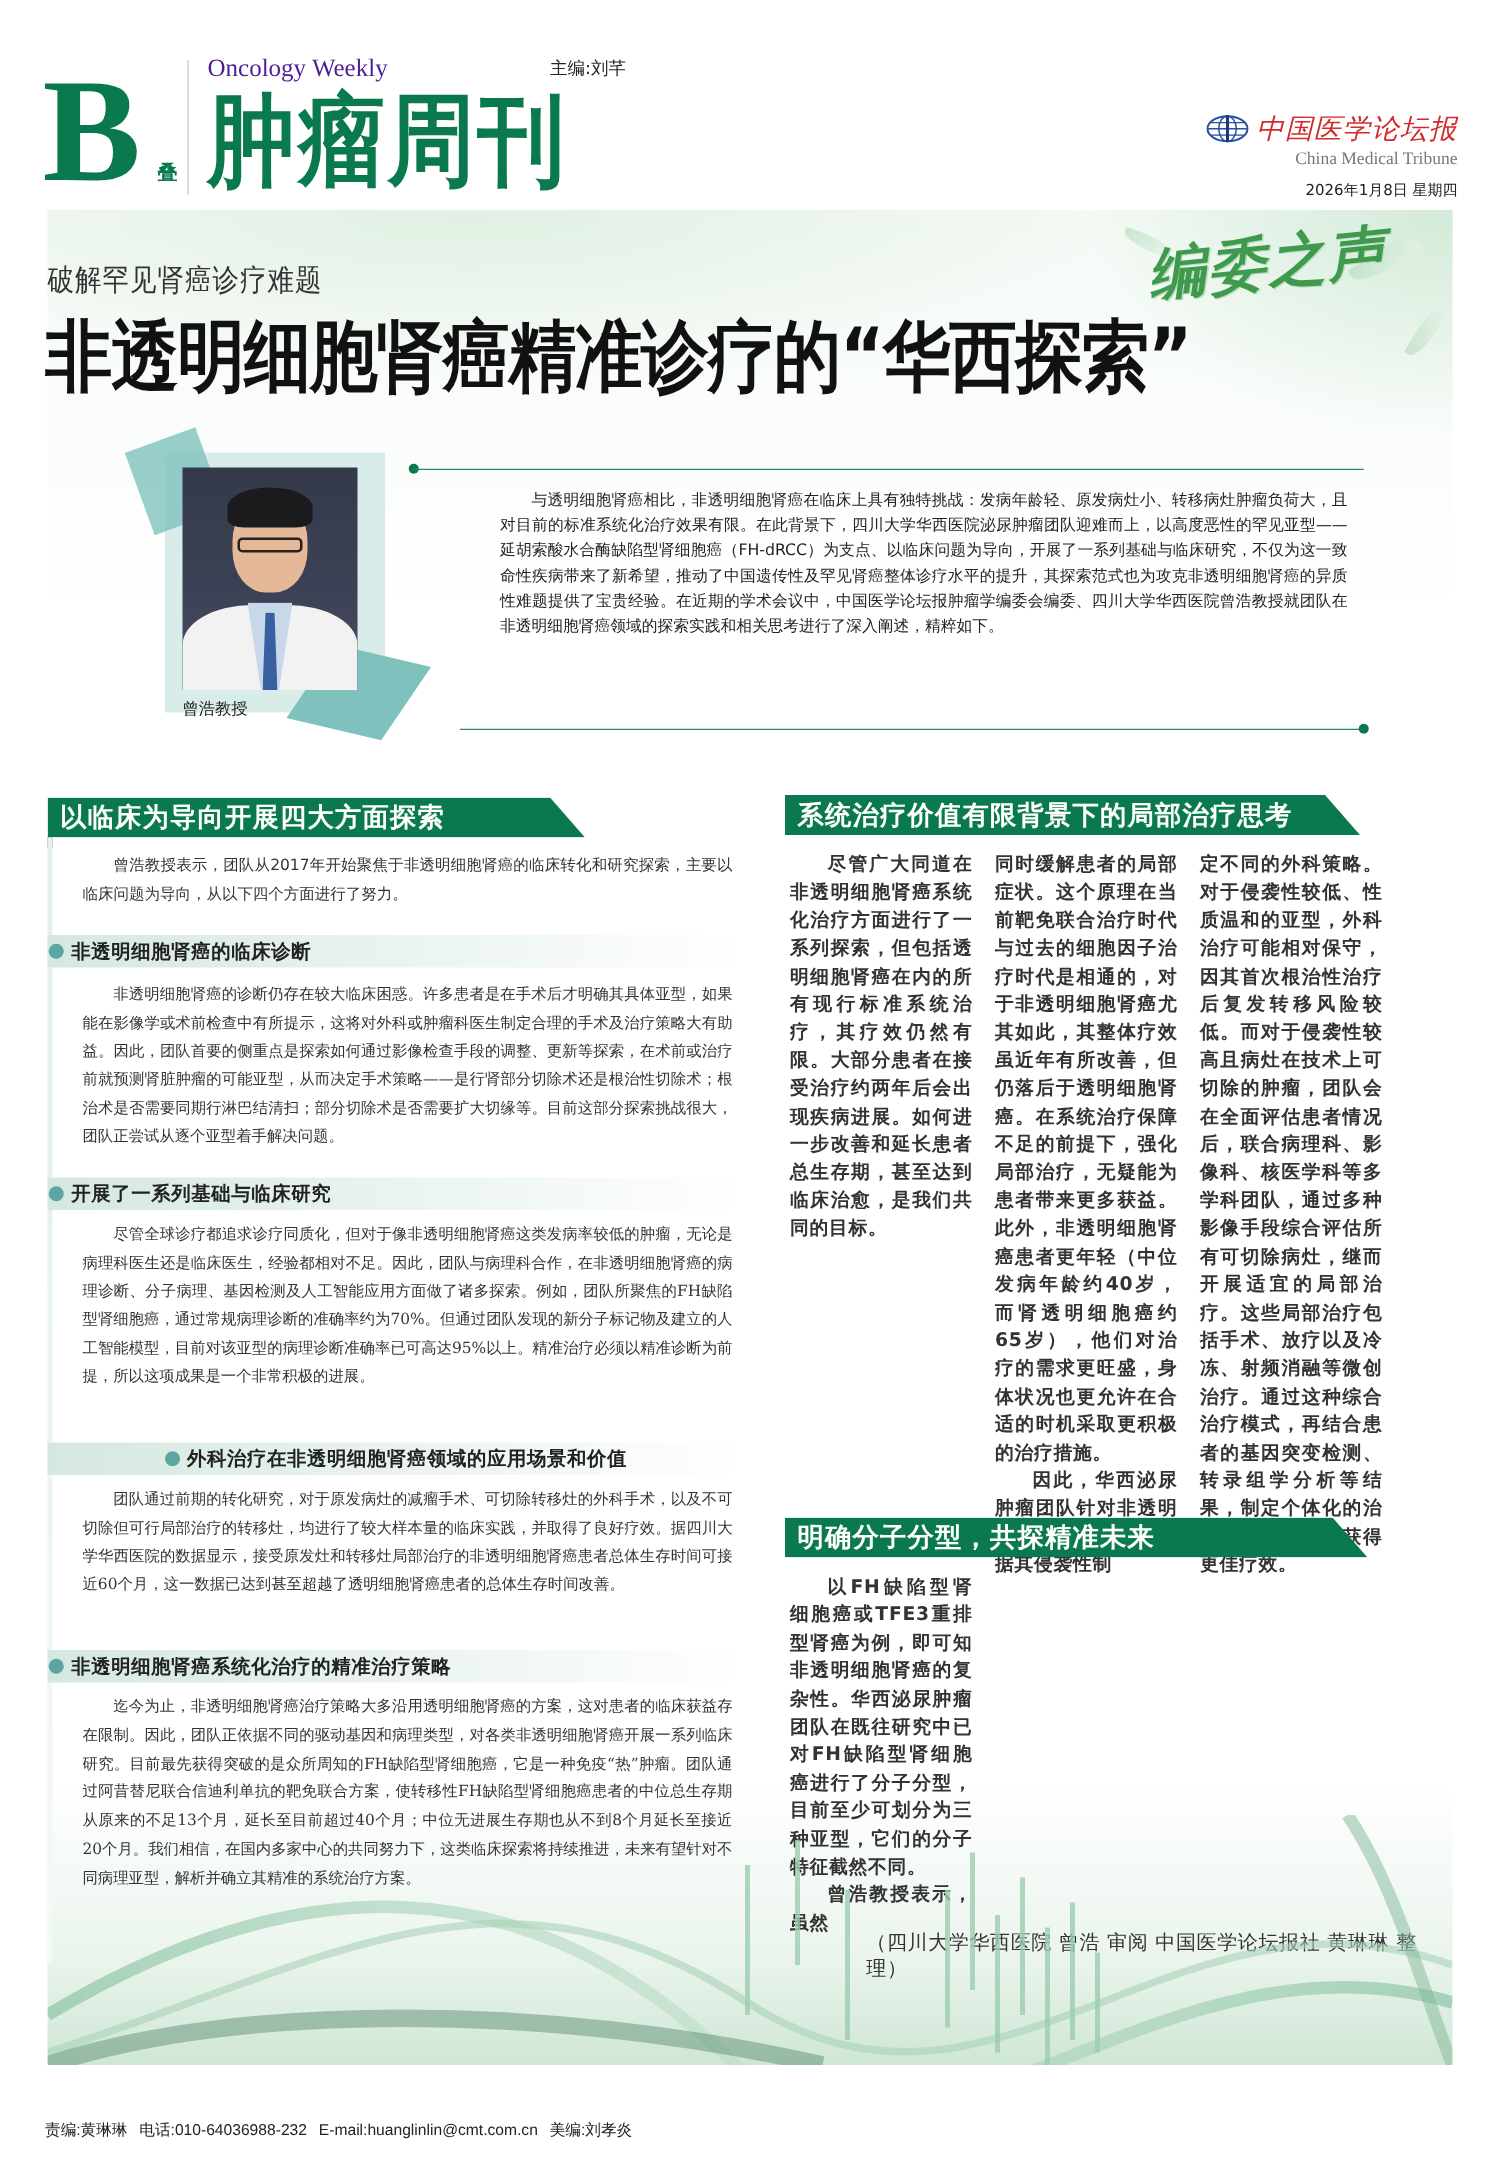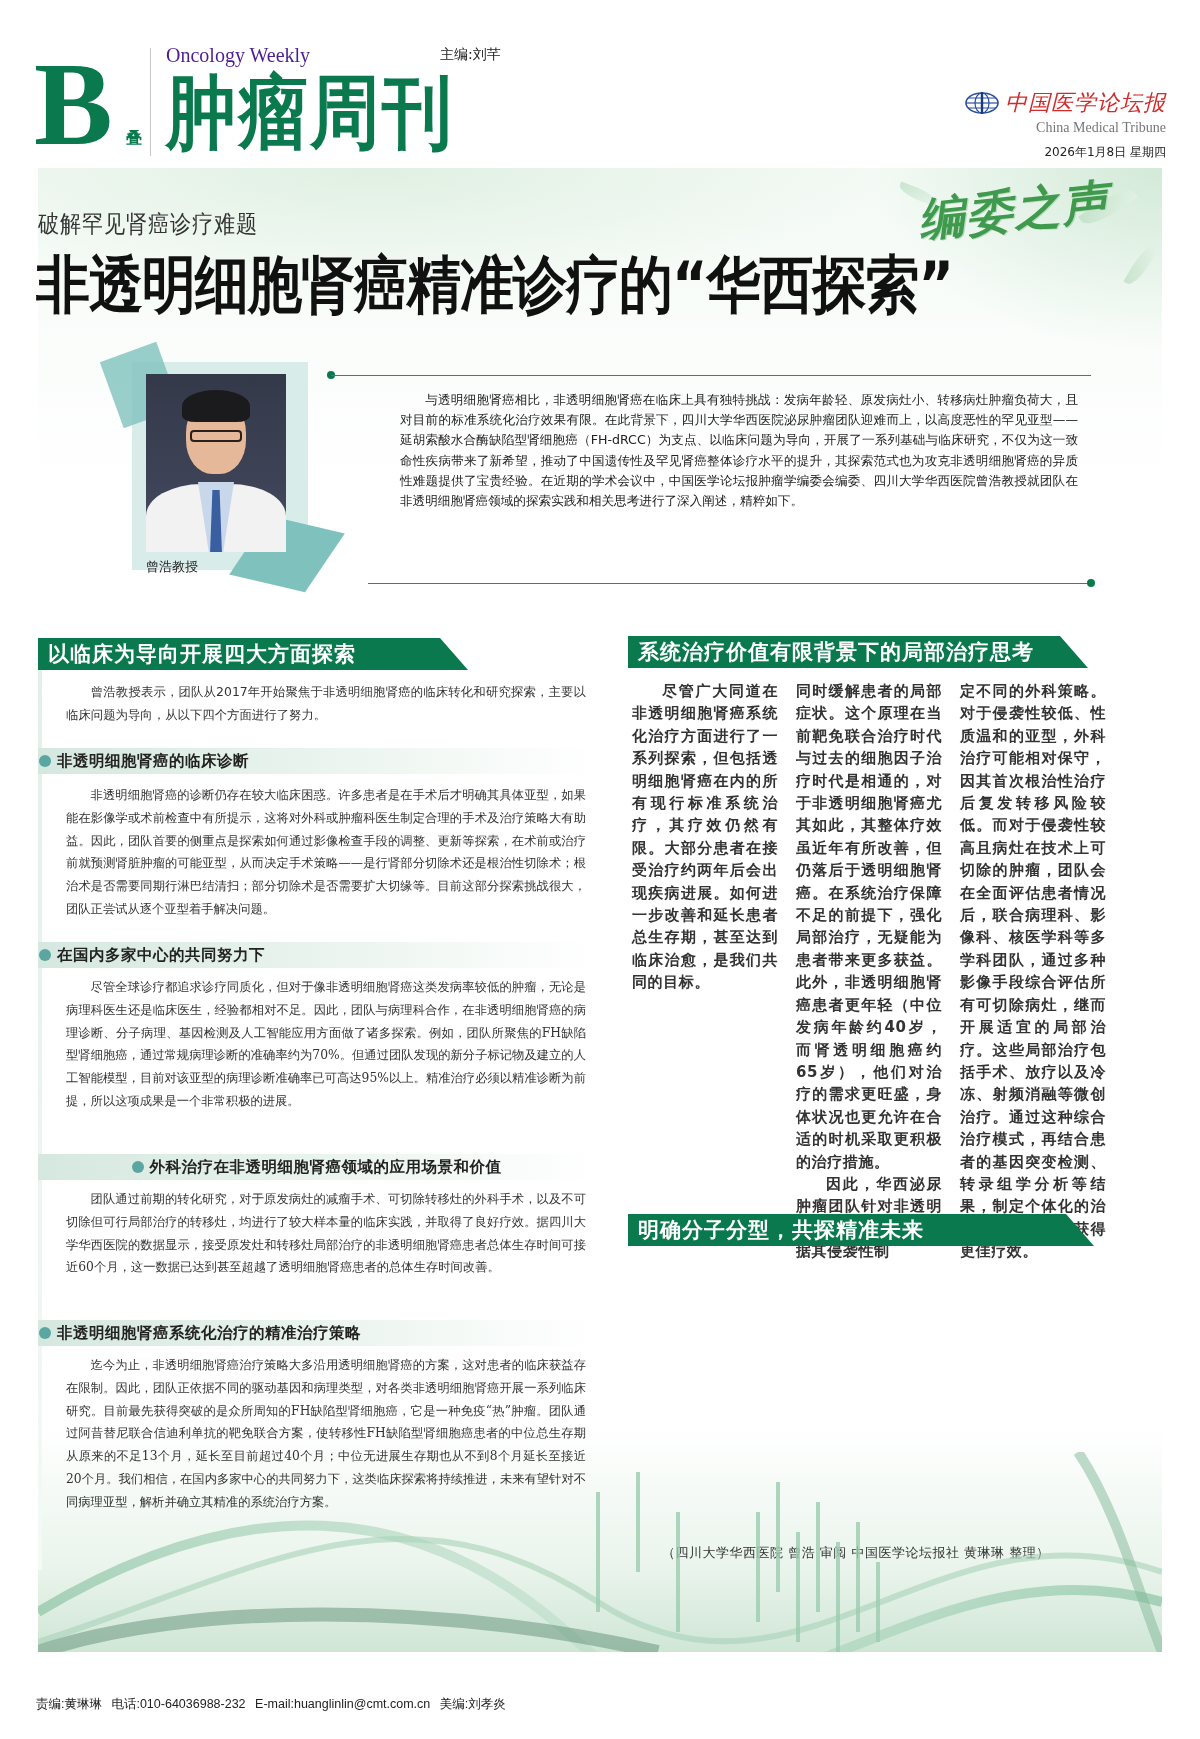--- a/index.html
+++ b/index.html
@@ -86,21 +86,21 @@
   .s4h { top: 650px; } .s4p { position: absolute; left: 28px; top: 684px; width: 520px; }
 
   
   .three-col { position: absolute; display: grid; grid-template-columns: 146px 146px 146px; column-gap: 18px; }
   .three-col .c { font-size: 15px; line-height: 22.4px; color: #333; text-align: justify; letter-spacing: .6px; font-weight: bold; }
   .three-col .c p { text-indent: 2em; }
   .three-col .c p.cont { text-indent: 0; }
   .rc1 { left: 594px; top: 512px; }
   .rc2 { left: 594px; top: 1090px; }
 
-  .credit { position: absolute; left: 624px; top: 1376px; font-size: 13px; color: #333; letter-spacing: .5px; }
+  .credit { position: absolute; left: 655px; top: 1376px; font-size: 16px; color: #333; letter-spacing: .5px; }
 
   
   .dna { position: absolute; left: 0; top: 1284px; width: 1124px; height: 200px; overflow: hidden; pointer-events: none; }
   .dna svg { width: 100%; height: 100%; }
 
   
   .footer { position: absolute; left: 36px; top: 1696px; font-size: 12.5px; color: #222; font-family: "Liberation Sans", sans-serif; white-space: nowrap; word-spacing: 6px; }
 </style>
 </head>
 <body>
@@ -167,21 +167,21 @@
     <p class="para lead">曾浩教授表示，团队从2017年开始聚焦于非透明细胞肾癌的临床转化和研究探索，主要以临床问题为导向，从以下四个方面进行了努力。</p>
 
     <div class="subhead s1h">
       <span class="bullet"></span>
       <span class="sh-text">非透明细胞肾癌的临床诊断</span>
     </div>
     <p class="serif-para s1p">非透明细胞肾癌的诊断仍存在较大临床困惑。许多患者是在手术后才明确其具体亚型，如果能在影像学或术前检查中有所提示，这将对外科或肿瘤科医生制定合理的手术及治疗策略大有助益。因此，团队首要的侧重点是探索如何通过影像检查手段的调整、更新等探索，在术前或治疗前就预测肾脏肿瘤的可能亚型，从而决定手术策略——是行肾部分切除术还是根治性切除术；根治术是否需要同期行淋巴结清扫；部分切除术是否需要扩大切缘等。目前这部分探索挑战很大，团队正尝试从逐个亚型着手解决问题。</p>
 
     <div class="subhead s2h">
       <span class="bullet"></span>
-      <span class="sh-text">在国内多家中心的共同努力下</span>
+      <span class="sh-text">开展了一系列基础与临床研究</span>
     </div>
     <p class="serif-para s2p">尽管全球诊疗都追求诊疗同质化，但对于像非透明细胞肾癌这类发病率较低的肿瘤，无论是病理科医生还是临床医生，经验都相对不足。因此，团队与病理科合作，在非透明细胞肾癌的病理诊断、分子病理、基因检测及人工智能应用方面做了诸多探索。例如，团队所聚焦的FH缺陷型肾细胞癌，通过常规病理诊断的准确率约为70%。但通过团队发现的新分子标记物及建立的人工智能模型，目前对该亚型的病理诊断准确率已可高达95%以上。精准治疗必须以精准诊断为前提，所以这项成果是一个非常积极的进展。</p>
 
     <div class="subhead s3h">
       <span class="bullet"></span>
       <span class="sh-text">外科治疗在非透明细胞肾癌领域的应用场景和价值</span>
     </div>
     <p class="serif-para s3p">团队通过前期的转化研究，对于原发病灶的减瘤手术、可切除转移灶的外科手术，以及不可切除但可行局部治疗的转移灶，均进行了较大样本量的临床实践，并取得了良好疗效。据四川大学华西医院的数据显示，接受原发灶和转移灶局部治疗的非透明细胞肾癌患者总体生存时间可接近60个月，这一数据已达到甚至超越了透明细胞肾癌患者的总体生存时间改善。</p>
 
     <div class="subhead s4h">
@@ -200,20 +200,24 @@
       <p class="cont">同时缓解患者的局部症状。这个原理在当前靶免联合治疗时代与过去的细胞因子治疗时代是相通的，对于非透明细胞肾癌尤其如此，其整体疗效虽近年有所改善，但仍落后于透明细胞肾癌。在系统治疗保障不足的前提下，强化局部治疗，无疑能为患者带来更多获益。此外，非透明细胞肾癌患者更年轻（中位发病年龄约40岁，而肾透明细胞癌约65岁），他们对治疗的需求更旺盛，身体状况也更允许在合适的时机采取更积极的治疗措施。</p>
       <p>因此，华西泌尿肿瘤团队针对非透明细胞肾癌人群，会根据其侵袭性制</p>
     </div>
     <div class="c">
       <p class="cont">定不同的外科策略。对于侵袭性较低、性质温和的亚型，外科治疗可能相对保守，因其首次根治性治疗后复发转移风险较低。而对于侵袭性较高且病灶在技术上可切除的肿瘤，团队会在全面评估患者情况后，联合病理科、影像科、核医学科等多学科团队，通过多种影像手段综合评估所有可切除病灶，继而开展适宜的局部治疗。这些局部治疗包括手术、放疗以及冷冻、射频消融等微创治疗。通过这种综合治疗模式，再结合患者的基因突变检测、转录组学分析等结果，制定个体化的治疗策略，使患者获得更佳疗效。</p>
     </div>
   </section>
 
   <h2 class="banner b3">明确分子分型，共探精准未来</h2>
   <section class="three-col rc2">
+    <div class="c">
+      <p>以FH缺陷型肾细胞癌或TFE3重排型肾癌为例，即可知非透明细胞肾癌的复杂性。华西泌尿肿瘤团队在既往研究中已对FH缺陷型肾细胞癌进行了分子分型，目前至少可划分为三种亚型，它们的分子特征截然不同。</p>
+      <p>曾浩教授表示，虽然</p>
+    </div>
   </section>
 
   <div class="credit">（四川大学华西医院  曾浩  审阅  中国医学论坛报社  黄琳琳  整理）</div>
 
   <div class="dna">
     <svg viewBox="0 0 1124 200" preserveAspectRatio="none">
       <defs>
         <linearGradient id="g1" x1="0" y1="0" x2="1" y2="0">
           <stop offset="0" stop-color="#8cc4a4" stop-opacity=".7"></stop>
           <stop offset=".5" stop-color="#b9dcc6" stop-opacity=".5"></stop>

